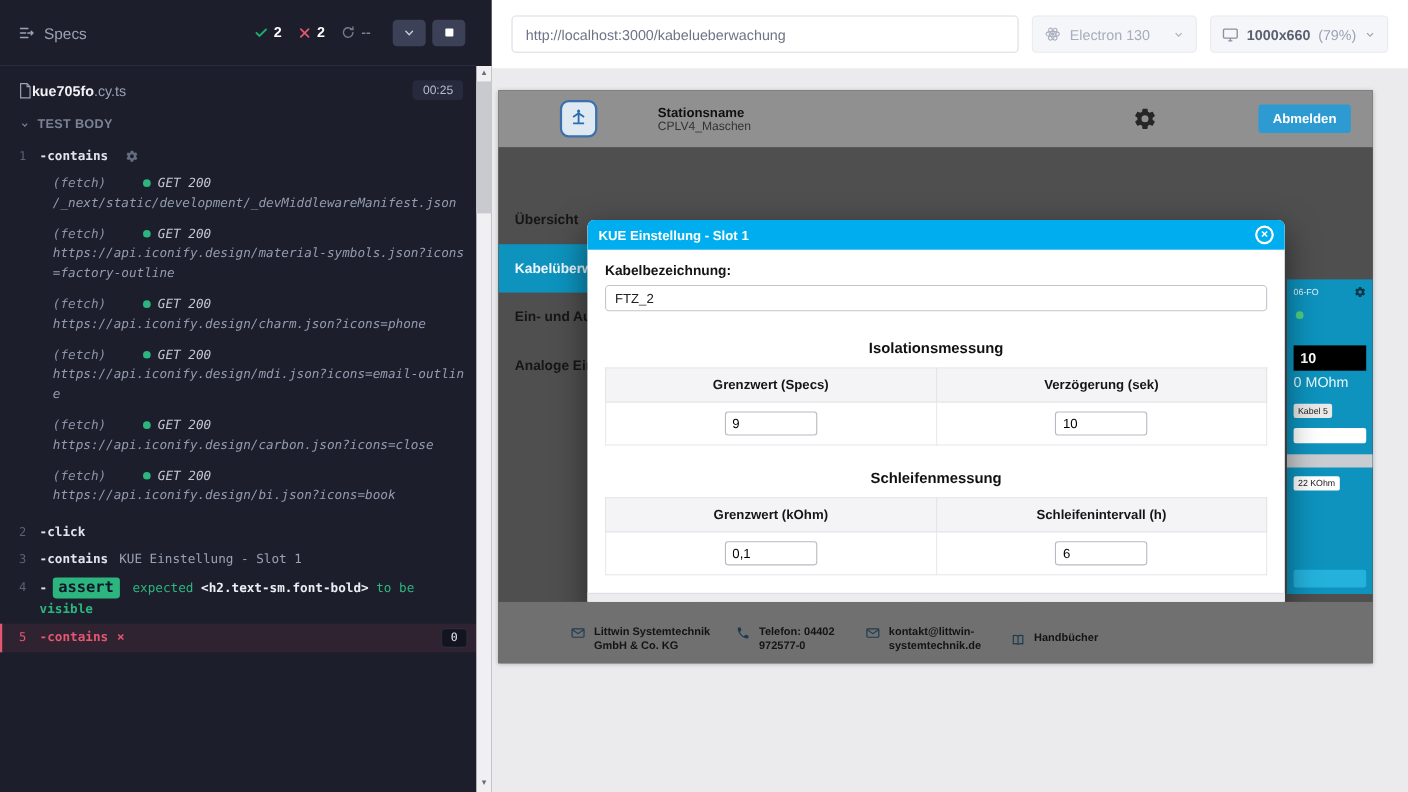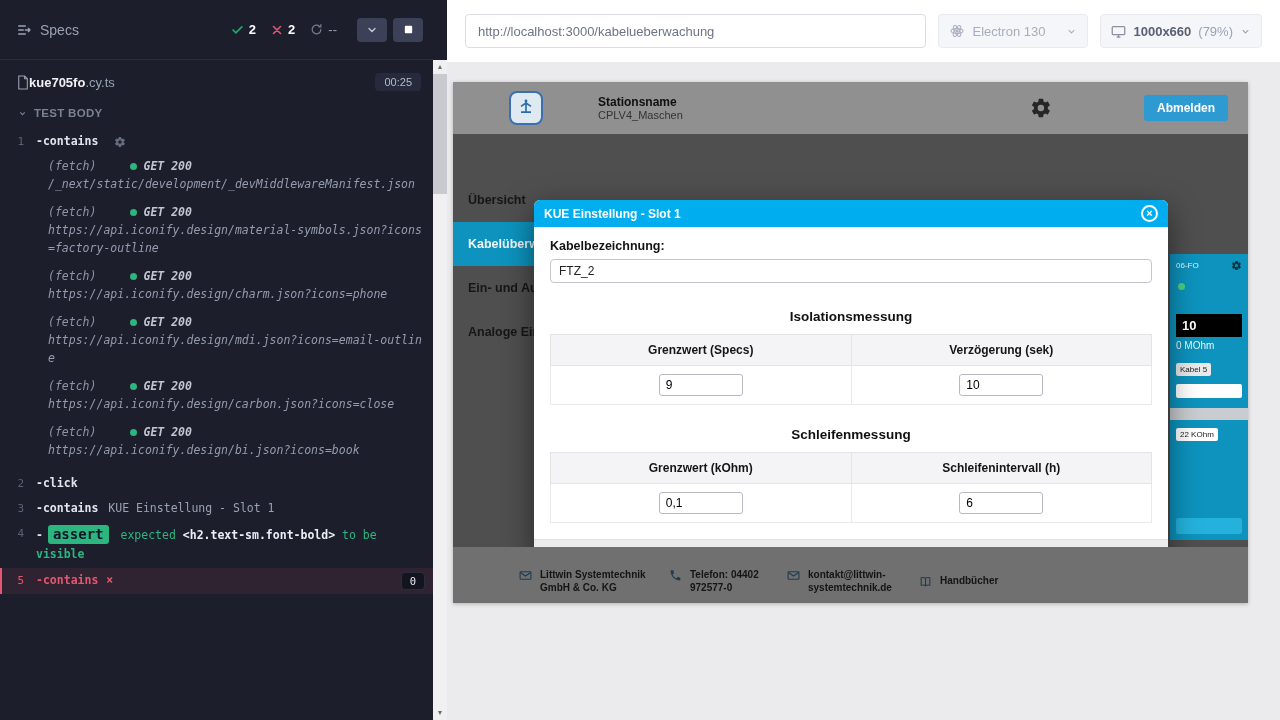--- a/index.html
+++ b/index.html
@@ -30,21 +30,21 @@
   .cmd .num { flex:none; width:36px; text-align:right; padding-right:12px; color:#5b6078; font-size:11px; }
   .cmd .body { flex:1; min-width:0; }
   .dash, .cname { color:#e3e5ee; font-weight:700; }
   .cmd-arg { color:#9aa2b4; margin-left:10px; }
   .gear-inline { display:inline-block; vertical-align:-3px; margin-left:9px; opacity:.85; }
 
   .fetch { padding-left:48px; padding-right:10px; margin:2px 0 12px; font-style:italic; color:#959cb0; cursor:pointer; }
   .fline { display:flex; align-items:center; gap:6px; margin-bottom:2px; }
   .flabel { color:#8d94a8; margin-right:28px; }
   .dot { width:7px; height:7px; border-radius:50%; background:#2cb57e; flex:none; }
-  .fstatus { color:#c3c7d4; font-weight:700; }
+  .fstatus { color:#c3c7d4; font-weight:400; }
   .furl { word-break:break-all; line-height:18px; }
 
   .assert-badge { background:#2cb57e; color:#101527; font-weight:700; padding:0 5px; border-radius:3px; margin:0 5px; font-style:normal; font-size:14px; display:inline-block; }
   .green { color:#2cb57e; }
   .el { color:#eceef5; font-weight:700; }
   .greenb { color:#2cb57e; font-weight:700; }
   .cmd.assert .body { line-height:19px; }
 
   .cmd.failed { background:rgba(228,87,112,.10); border-left:2px solid #e45770; }
   .cmd.failed .num { color:#e45770; width:34px; }
@@ -80,21 +80,21 @@
   .app-main { position:relative; height:413px; background:#4f4f4f; overflow:hidden; }
   .nav { padding-top:44px; width:145px; }
   .nav-item { height:44px; display:flex; align-items:center; padding-left:15px; font-size:12.5px; font-weight:700; color:#161616; white-space:nowrap; cursor:pointer; }
   .nav-item.active { background:#0d93be; color:#eef7fb; }
 
   .bg-panel { position:absolute; top:120px; right:0; bottom:7px; width:78px; background:#0d93be; padding:6px; color:#e8f6fb; }
   .bp-top { display:flex; justify-content:space-between; align-items:center; }
   .bp-label { font-size:8px; }
   .bp-dot { width:7px; height:7px; border-radius:50%; background:#4fd07f; margin:12px 0 0 2px; }
   .bp-display { background:#000; color:#fff; font-size:13px; font-weight:700; padding:4px 6px; margin-top:24px; }
-  .bp-caption { font-size:10px; margin-top:3px; }
+  .bp-caption { font-size:13px; margin-top:3px; }
   .bp-chip { display:inline-block; background:#e9e9e9; color:#222; font-size:8px; padding:2px 4px; margin-top:12px; border-radius:2px; }
   .bp-box { background:#fff; height:14px; margin-top:8px; border-radius:2px; }
   .bp-strip { background:#c9ccd0; height:12px; margin:10px -6px 0; }
   .bp-chip2 { display:inline-block; background:#fff; color:#222; font-size:8px; padding:2px 4px; margin-top:8px; border-radius:2px; }
   .bp-btn { position:absolute; left:6px; right:6px; bottom:6px; height:16px; background:#24b2dd; border-radius:2px; }
 
   .stub-row { position:absolute; left:95px; top:404px; width:580px; display:flex; gap:13px; }
   .stub { flex:1; height:14px; background:#0d93be; border-bottom:3px solid #0a7ba3; border-radius:2px 2px 0 0; }
 
   .app-footer { height:67px; background:#707070; display:flex; align-items:center; padding:0 72px 0 66px; }

